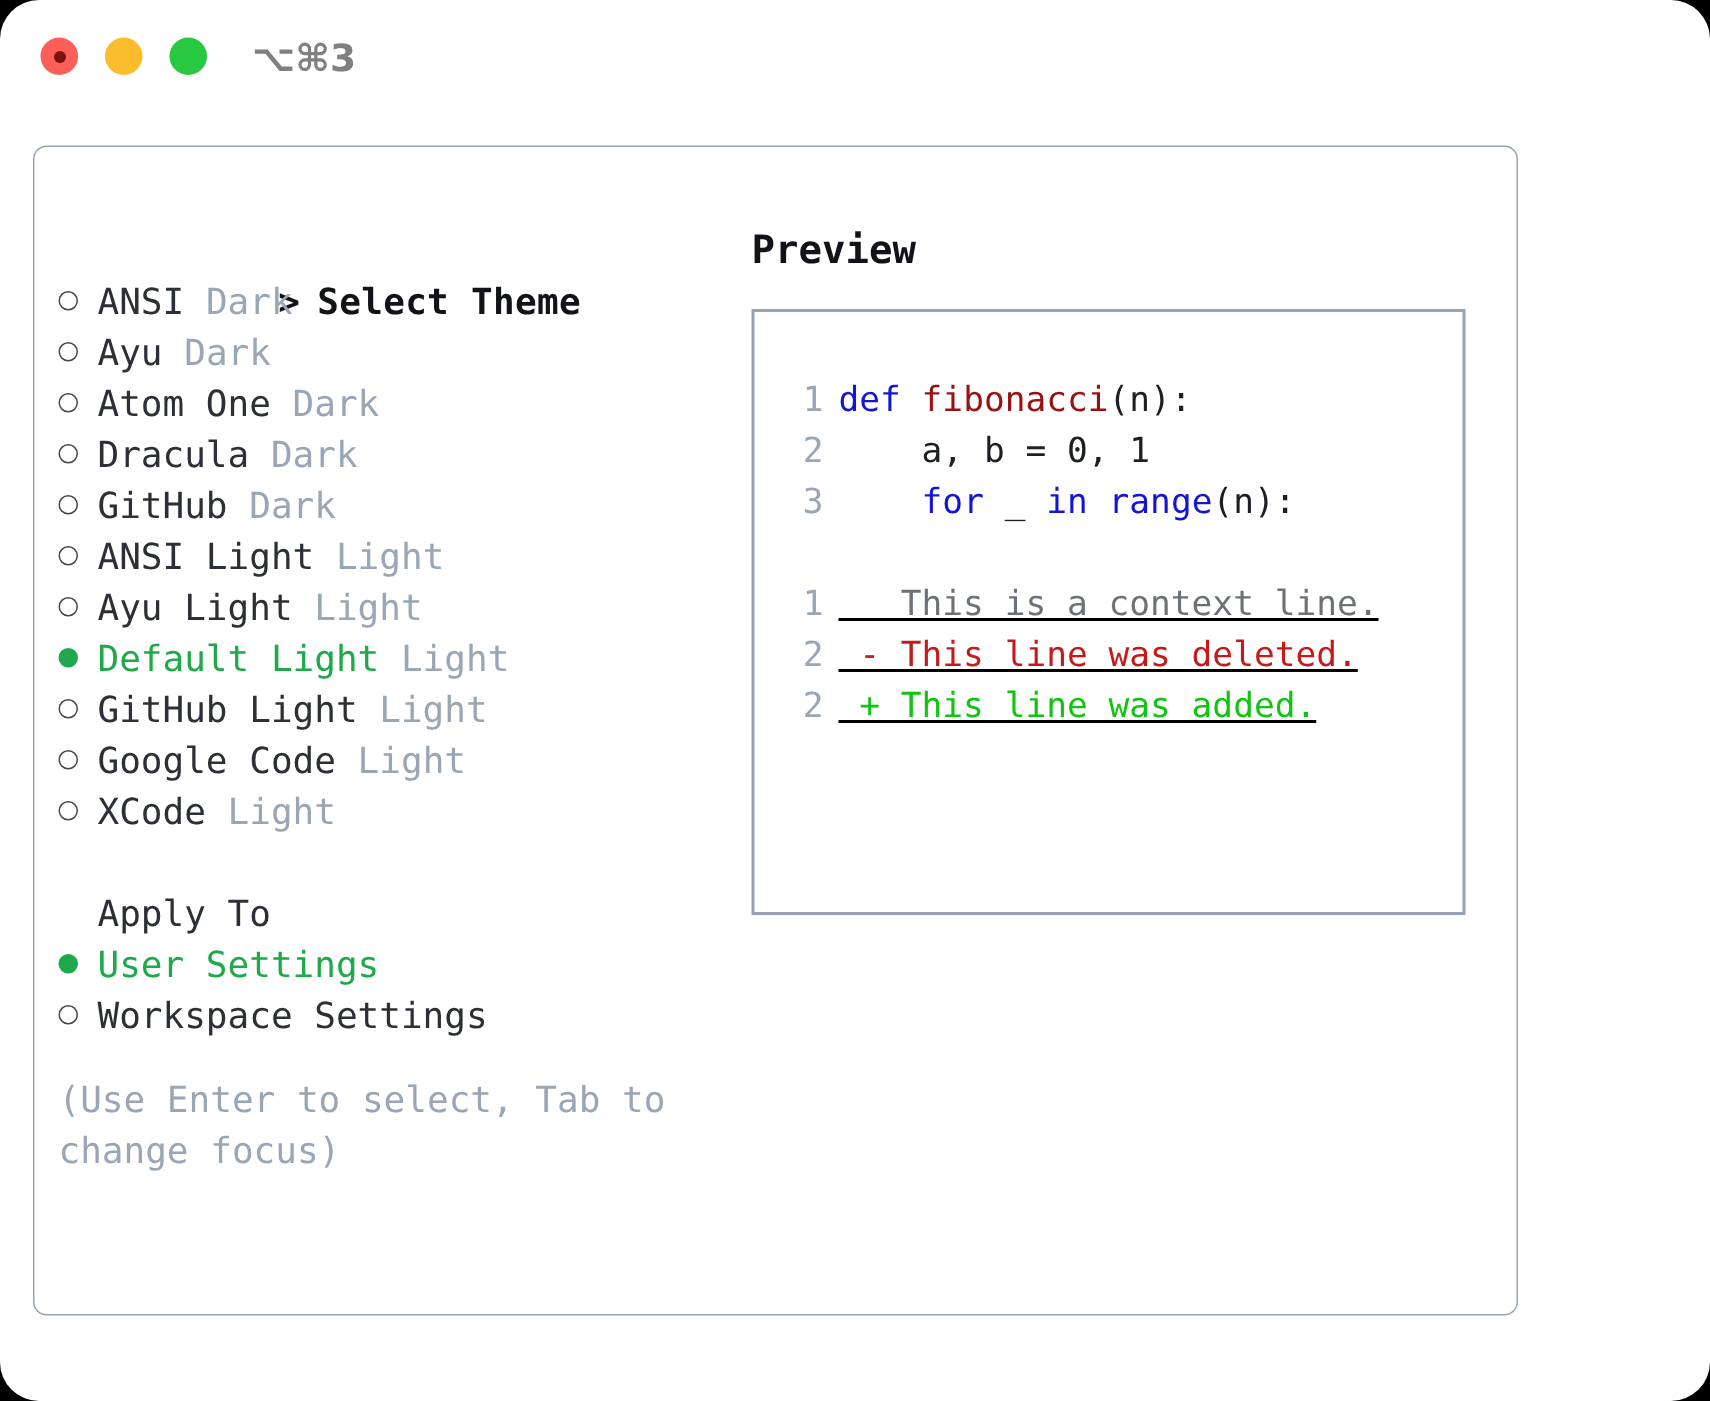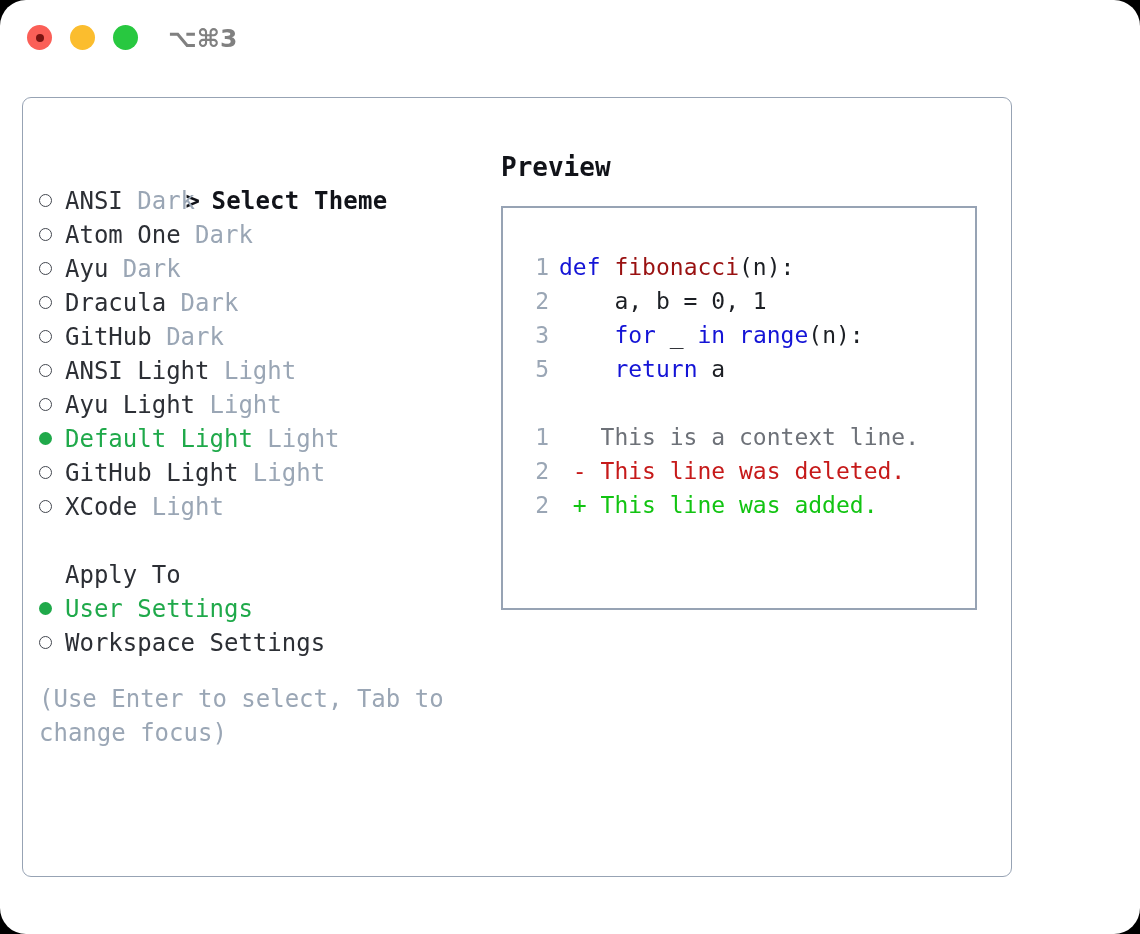--- a/index.html
+++ b/index.html
@@ -187,21 +187,21 @@
     display: inline-block;
     width: 46px;
     text-align: right;
     color: #9aa6b5;
     padding-right: 10px;
   }
   .kw   { color: #1414d6; }
   .fn   { color: #991111; }
   .blank-line { height: 34px; }
 
-  .dline { height: 34px; line-height: 34px; font-size: 23px; white-space: pre; }
+  .dline { height: 34px; line-height: 34px; font-size: 23px; white-space: pre; text-decoration: underline; }
   .d-ctx { color: #6d7178; }
   .d-del { color: #c61a1a; }
   .d-add { color: #12c412; }
 </style>
 </head>
 <body>
 
 <div class="window">
 
   <div class="titlebar">
@@ -217,28 +217,29 @@
     <div class="content">
 
       <div class="left-col">
 
         <div class="row heading">
           <span class="marker">&gt;</span><span>Select Theme</span>
         </div>
 
         <div id="theme-list">
             <div class="row"><span class="marker"><span class="radio-dot off"></span></span><span class="label">ANSI</span><span> </span><span class="variant">Dark</span></div>
+            <div class="row"><span class="marker"><span class="radio-dot off"></span></span><span class="label">Ayu</span><span> </span><span class="variant">Dark</span></div>
             <div class="row"><span class="marker"><span class="radio-dot off"></span></span><span class="label">Atom One</span><span> </span><span class="variant">Dark</span></div>
-            <div class="row"><span class="marker"><span class="radio-dot off"></span></span><span class="label">Ayu</span><span> </span><span class="variant">Dark</span></div>
             <div class="row"><span class="marker"><span class="radio-dot off"></span></span><span class="label">Dracula</span><span> </span><span class="variant">Dark</span></div>
             <div class="row"><span class="marker"><span class="radio-dot off"></span></span><span class="label">GitHub</span><span> </span><span class="variant">Dark</span></div>
             <div class="row"><span class="marker"><span class="radio-dot off"></span></span><span class="label">ANSI Light</span><span> </span><span class="variant">Light</span></div>
             <div class="row"><span class="marker"><span class="radio-dot off"></span></span><span class="label">Ayu Light</span><span> </span><span class="variant">Light</span></div>
             <div class="row selected"><span class="marker"><span class="radio-dot on"></span></span><span class="label">Default Light</span><span> </span><span class="variant">Light</span></div>
             <div class="row"><span class="marker"><span class="radio-dot off"></span></span><span class="label">GitHub Light</span><span> </span><span class="variant">Light</span></div>
+            <div class="row"><span class="marker"><span class="radio-dot off"></span></span><span class="label">Google Code</span><span> </span><span class="variant">Light</span></div>
             <div class="row"><span class="marker"><span class="radio-dot off"></span></span><span class="label">XCode</span><span> </span><span class="variant">Light</span></div>
           </div>
 
         <div class="spacer"></div>
 
         <div class="group-title">Apply To</div>
 
         <div id="apply-list">
             <div class="row selected"><span class="marker"><span class="radio-dot on"></span></span><span class="label">User Settings</span></div>
             <div class="row"><span class="marker"><span class="radio-dot off"></span></span><span class="label">Workspace Settings</span></div>
@@ -248,21 +249,20 @@
       </div>
 
       <div class="right-col">
         <div class="preview-title">Preview</div>
         <div class="preview-box">
           <div class="code">
             <div id="code-lines">
                 <div class="cline"><span class="gutter">1</span><span class="kw">def </span><span class="fn">fibonacci</span><span>(n):</span></div>
                 <div class="cline"><span class="gutter">2</span><span>    a, b = 0, 1</span></div>
                 <div class="cline"><span class="gutter">3</span><span>    </span><span class="kw">for</span><span> _ </span><span class="kw">in</span><span> </span><span class="kw">range</span><span>(n):</span></div>
-                <div class="cline"><span class="gutter">5</span><span>    </span><span class="kw">return</span><span> a</span></div>
               </div>
             <div class="blank-line"></div>
             <div id="diff-lines">
                 <div class="dline"><span class="gutter">1</span><span class="d-ctx">   This is a context line.</span></div>
                 <div class="dline"><span class="gutter">2</span><span class="d-del"> - This line was deleted.</span></div>
                 <div class="dline"><span class="gutter">2</span><span class="d-add"> + This line was added.</span></div>
               </div>
           </div>
         </div>
       </div>

